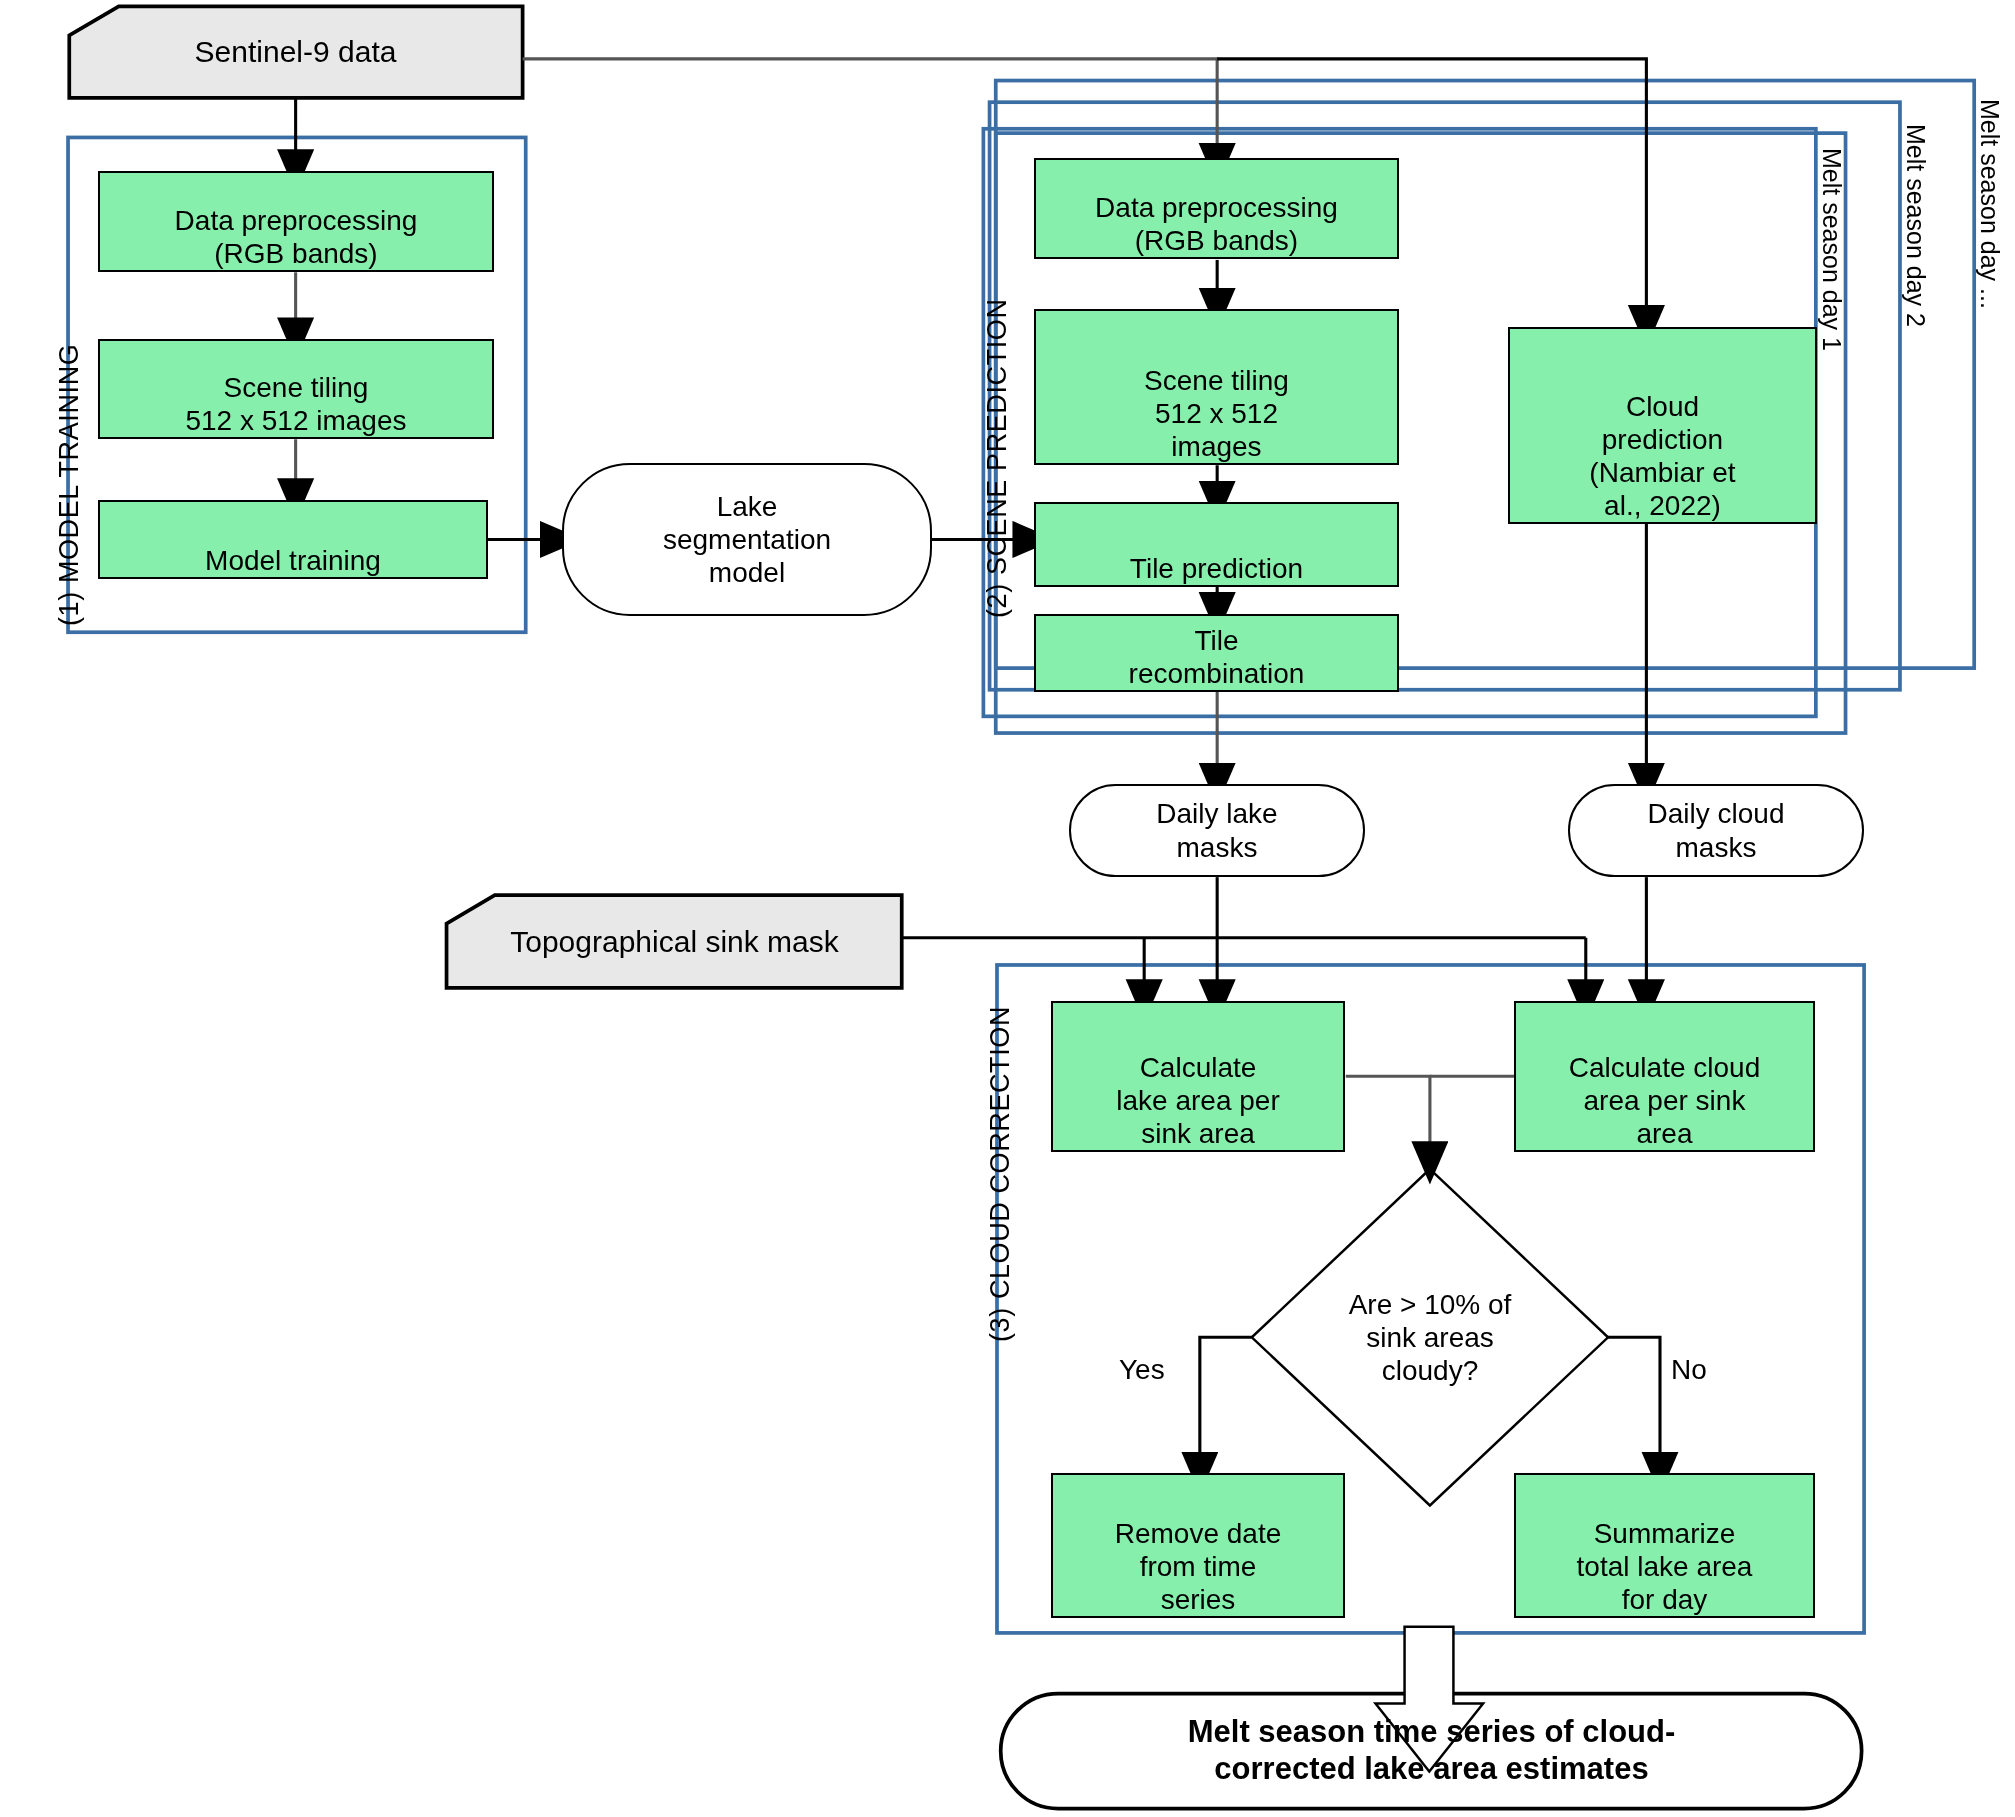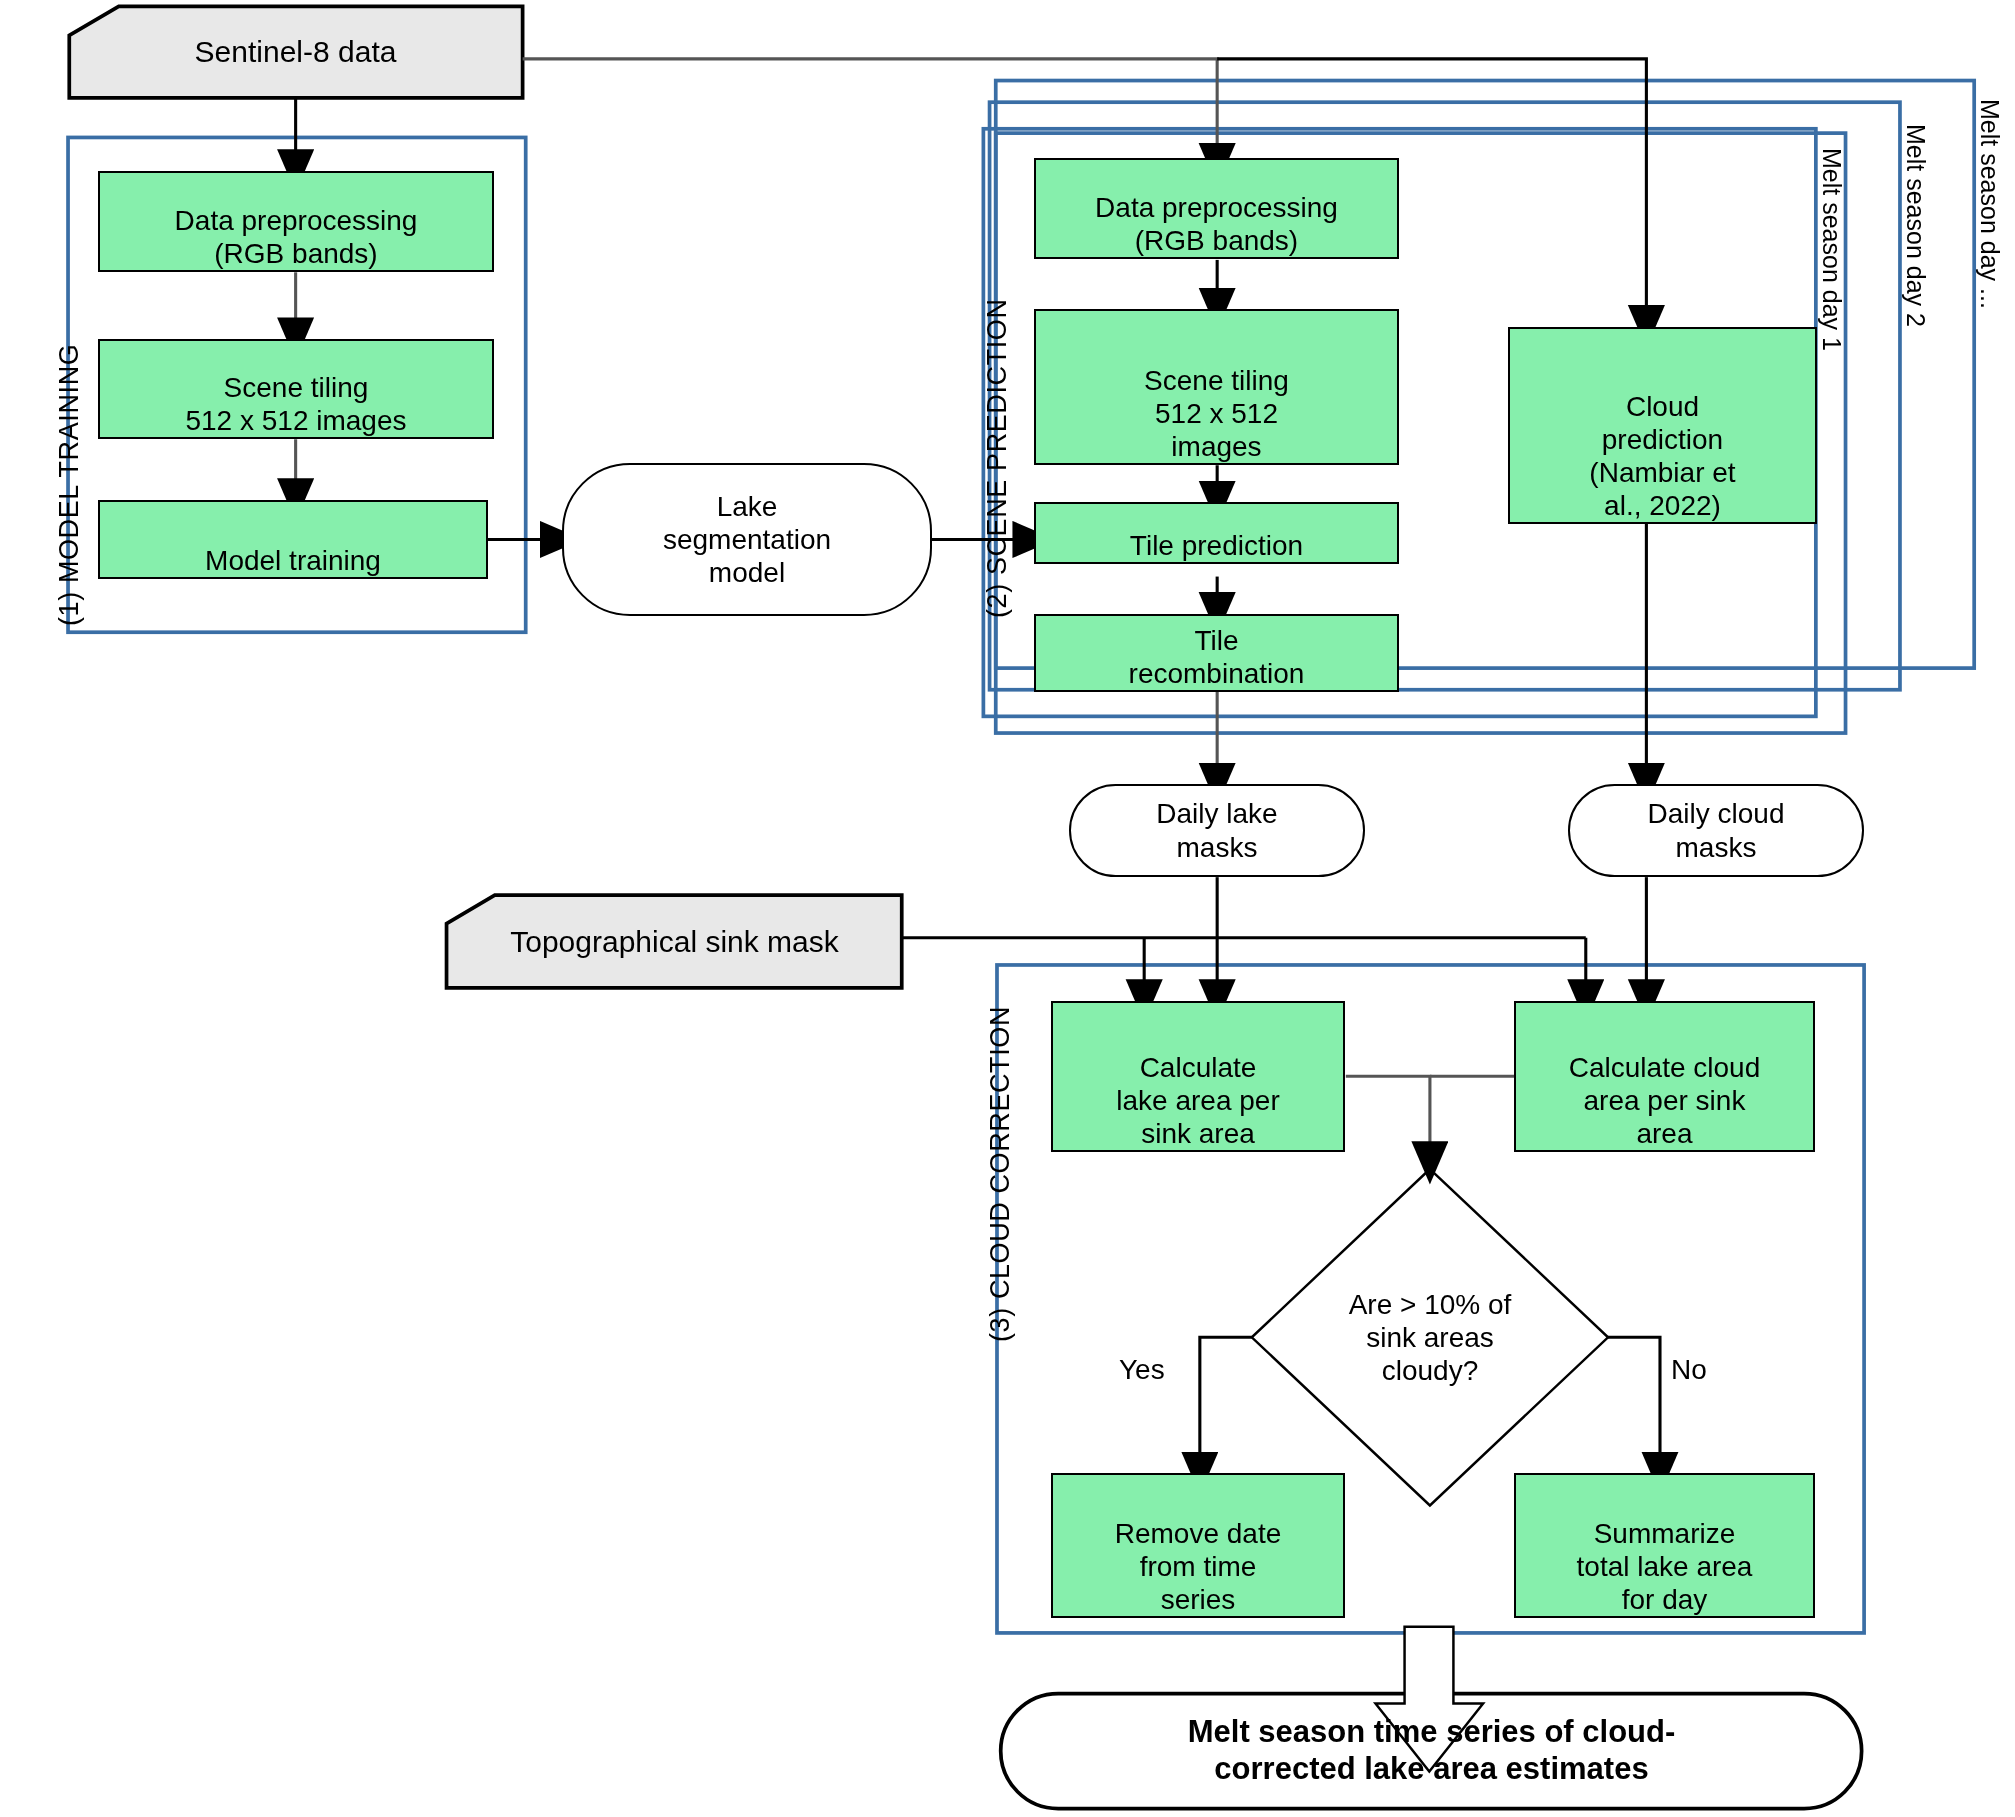--- a/index.html
+++ b/index.html
@@ -93,21 +93,21 @@
 
   <div class="vlabel" style="left:54px; top:626px; transform:rotate(-90deg);">(1) MODEL TRAINING</div>
   <div class="vlabel" style="left:982px; top:618px; transform:rotate(-90deg);">(2) SCENE PREDICTION</div>
   <div class="vlabel" style="left:985px; top:1342px; transform:rotate(-90deg);">(3) CLOUD CORRECTION</div>
 
   <div class="meltlabel" style="left:1846px; top:148px; transform:rotate(90deg);">Melt season day 1</div>
   <div class="meltlabel" style="left:1930px; top:124px; transform:rotate(90deg);">Melt season day 2</div>
   <div class="meltlabel" style="left:2004px; top:99px; transform:rotate(90deg);">Melt season day ...</div>
 
   <div class="node docbox" style="left:69px; top:6.2px; width:453px; height:92px; background:transparent;">
-    <span>Sentinel-8 data</span>
+    <span>Sentinel-9 data</span>
   </div>
   <div class="node docbox" style="left:447px; top:895px; width:455px; height:93px; background:transparent;">
     <span>Topographical sink mask</span>
   </div>
 
   <div class="node rect" style="left:98px; top:171px; width:396px; height:101px;">
     <span style="white-space:pre-line;">Data preprocessing
 (RGB bands)</span>
   </div>
   <div class="node rect" style="left:98px; top:339px; width:396px; height:100px;">
@@ -126,21 +126,21 @@
 
   <div class="node rect" style="left:1034px; top:158px; width:365px; height:101px;">
     <span style="white-space:pre-line;">Data preprocessing
 (RGB bands)</span>
   </div>
   <div class="node rect" style="left:1034px; top:309px; width:365px; height:156px;">
     <span style="white-space:pre-line;">Scene tiling
 512  x  512
 images</span>
   </div>
-  <div class="node rect" style="left:1034px; top:502px; width:365px; height:62px;">
+  <div class="node rect" style="left:1034px; top:502px; width:365px; height:85px;">
     <span style="white-space:pre-line;">Tile prediction</span>
   </div>
   <div class="node rect" style="left:1034px; top:614px; width:365px; height:78px;">
     <span style="white-space:pre-line;">Tile
 recombination</span>
   </div>
 
   <div class="node rect" style="left:1508px; top:327px; width:309px; height:197px;">
     <span style="white-space:pre-line;">Cloud
 prediction

